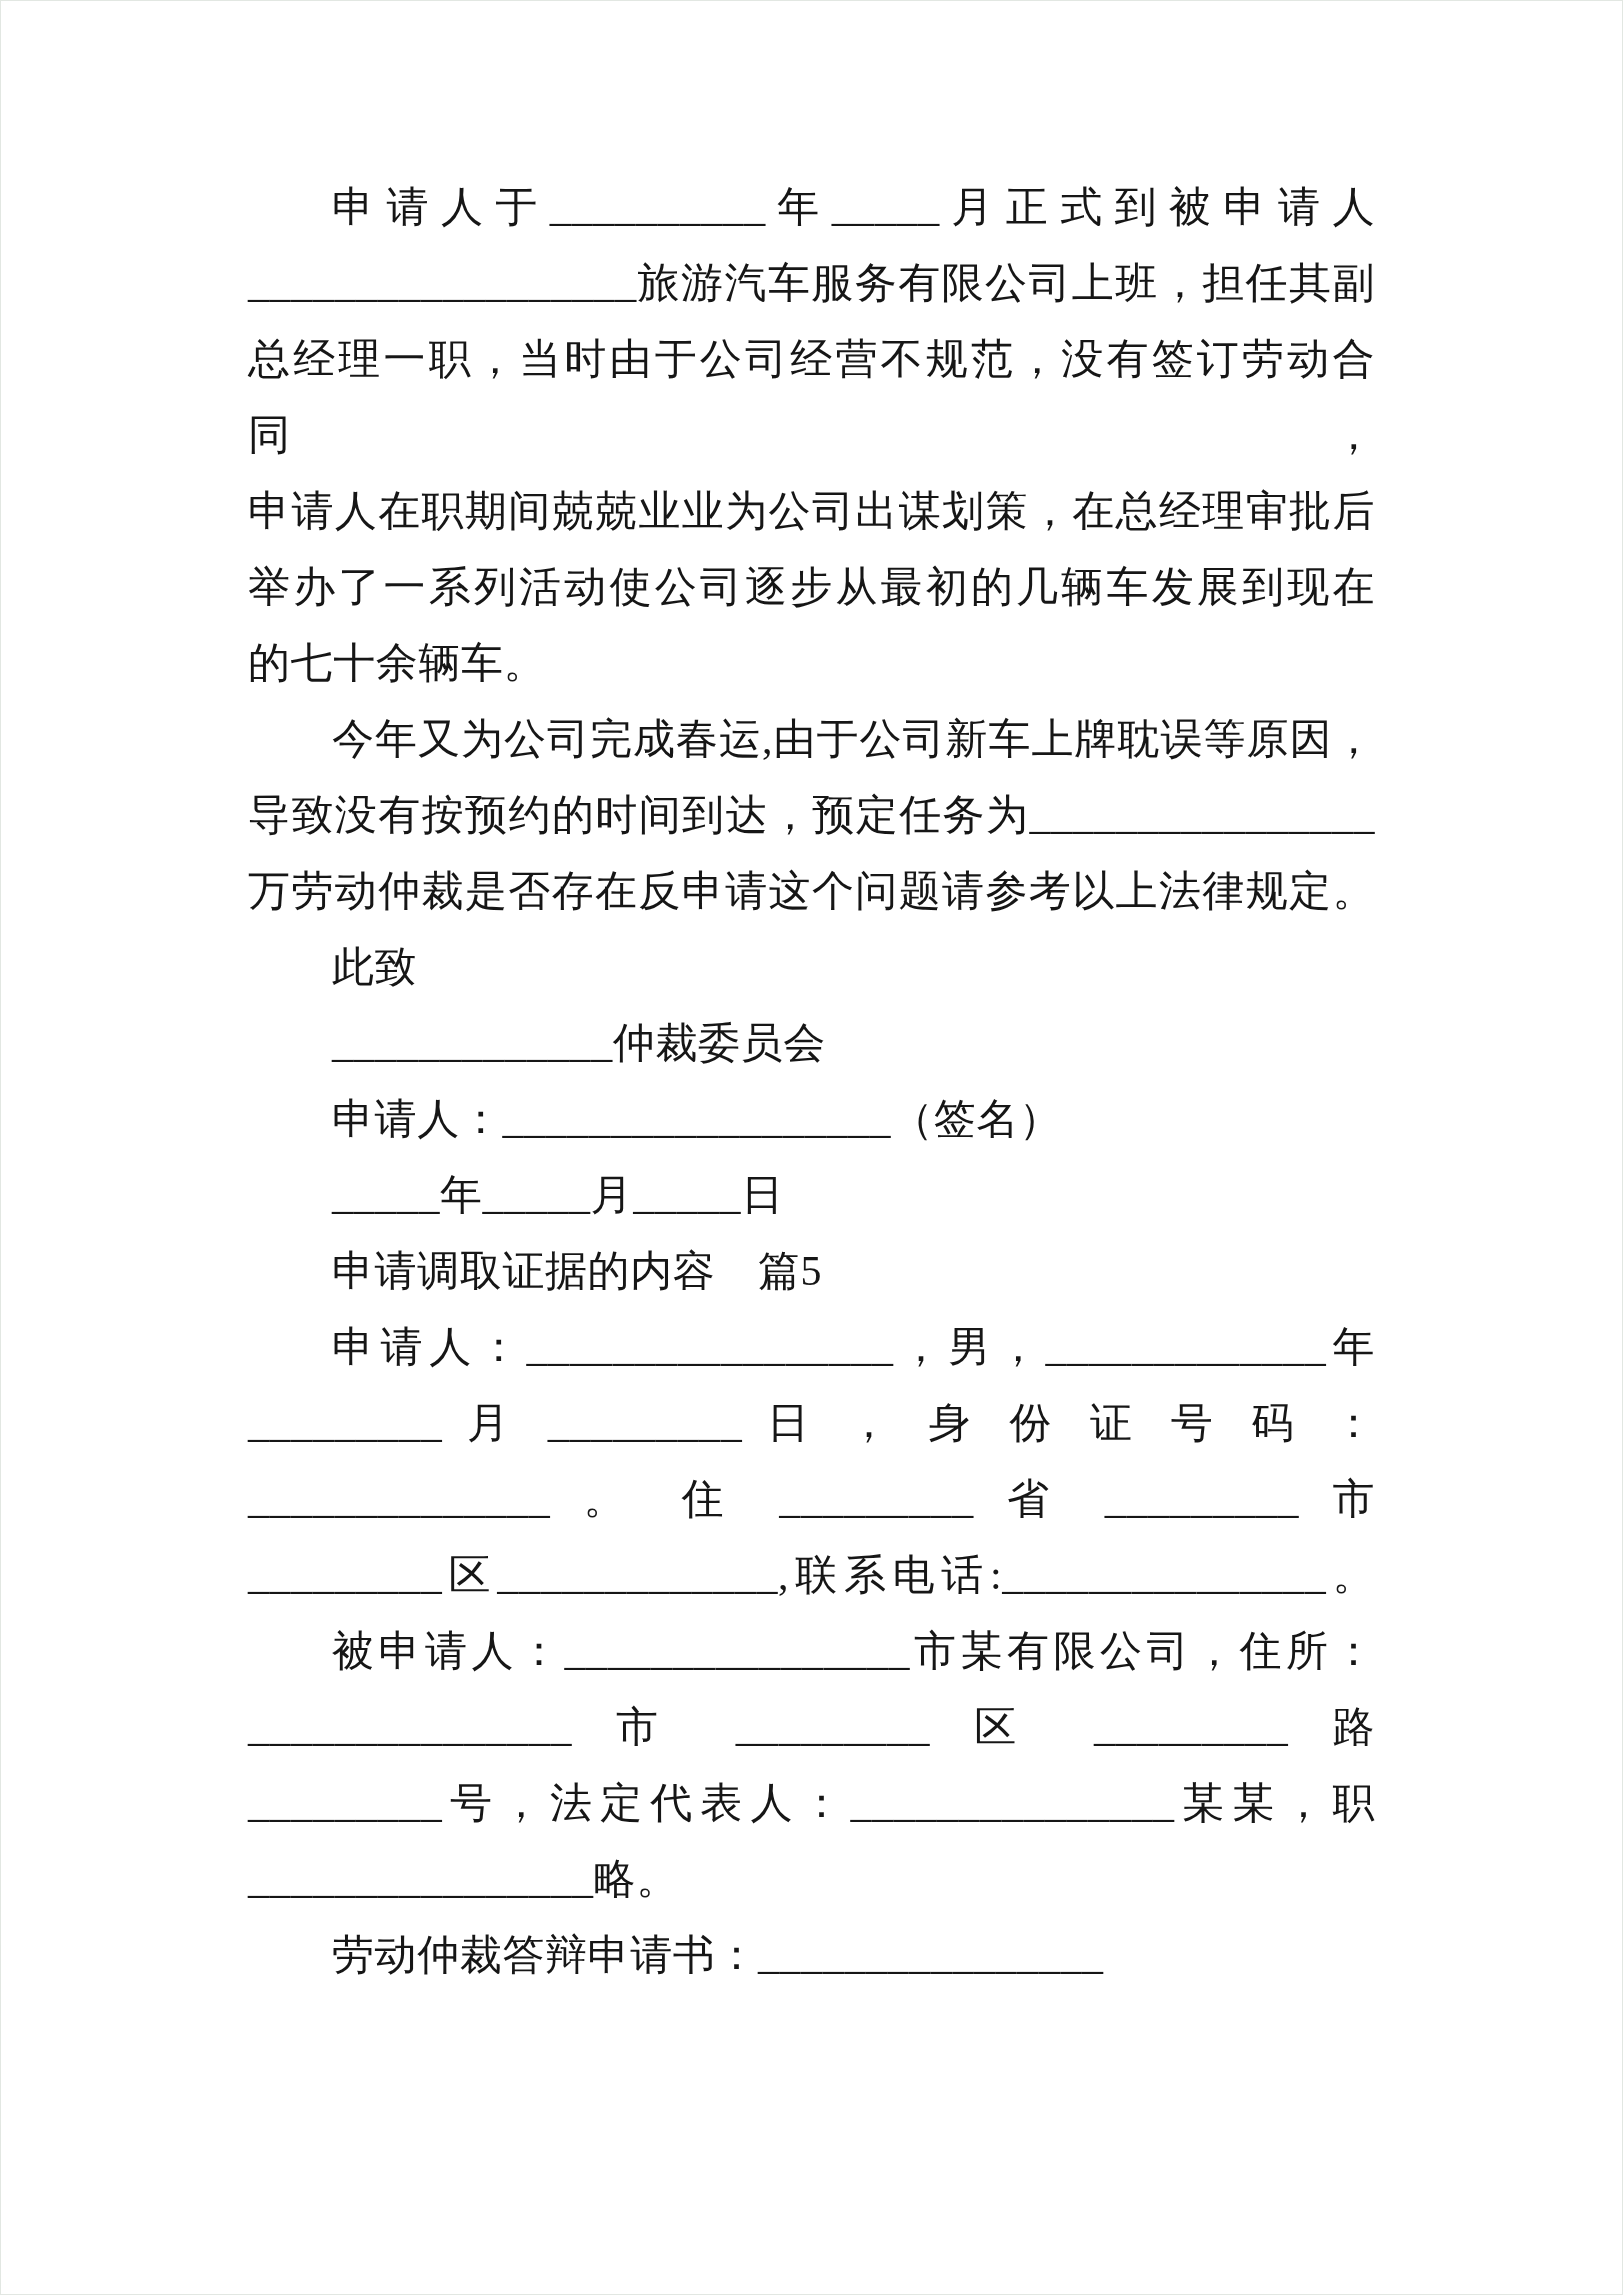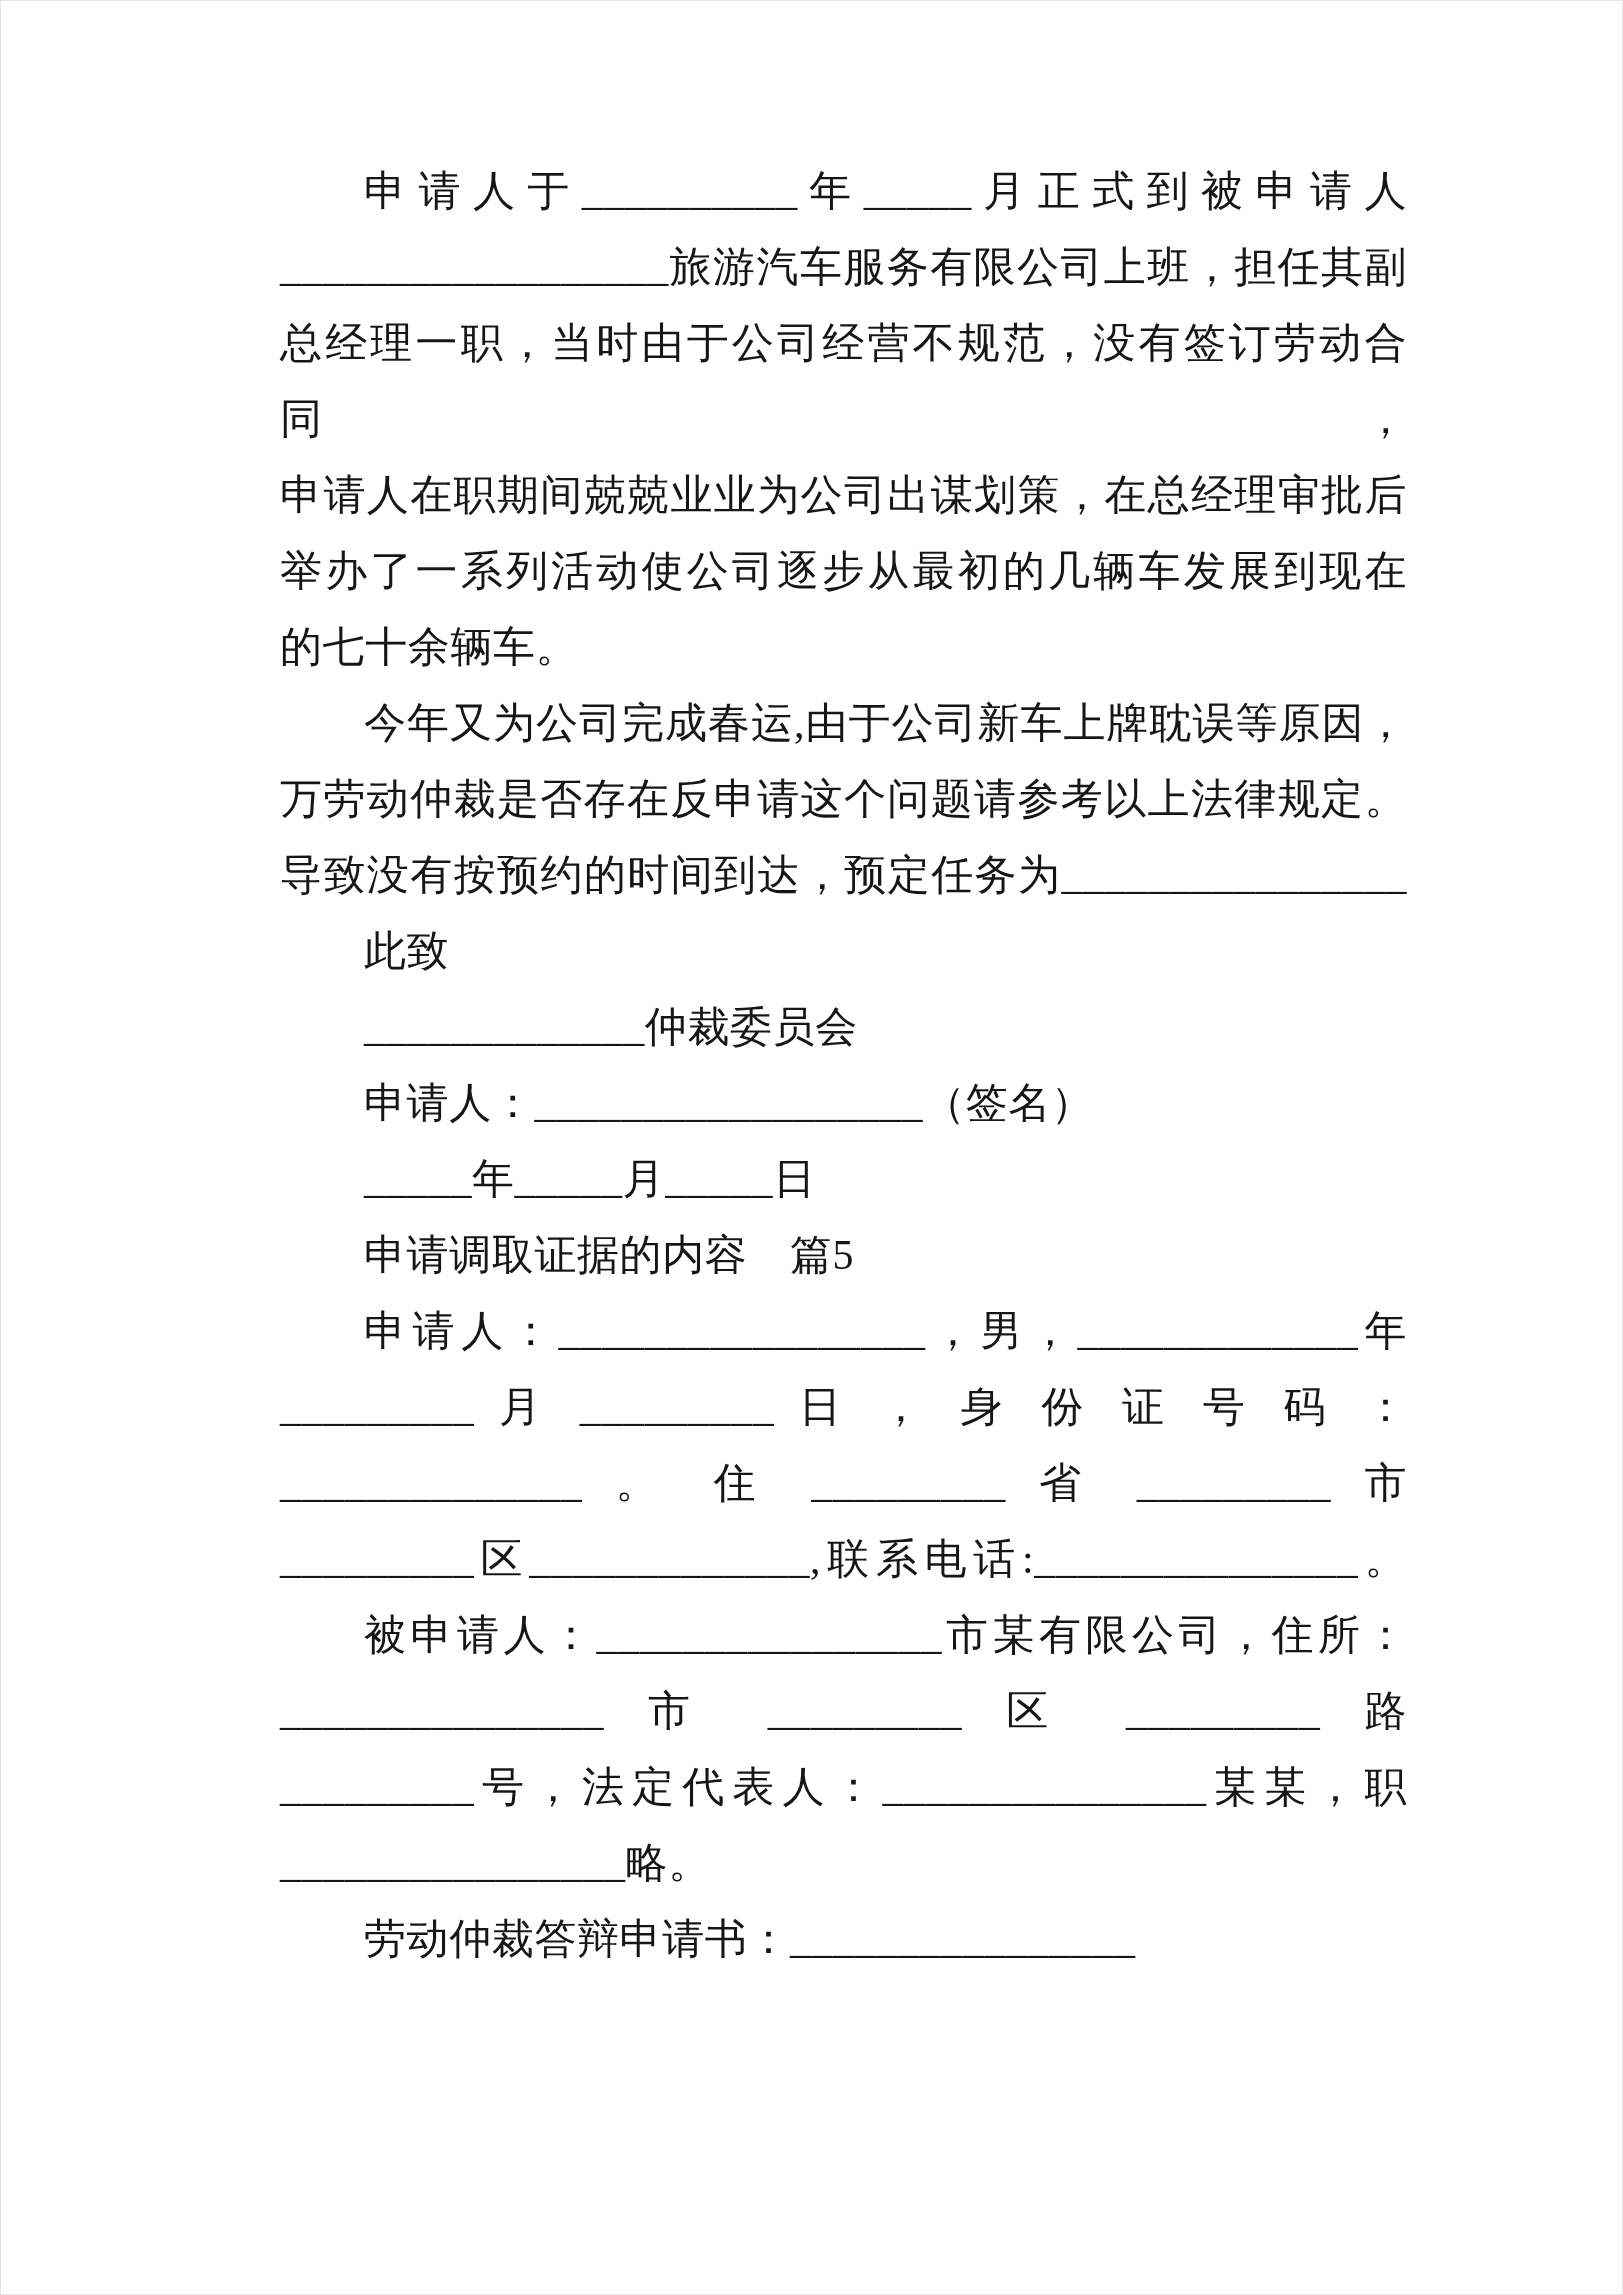--- a/index.html
+++ b/index.html
@@ -13,24 +13,23 @@
     height: 2295px;
     box-sizing: border-box;
     background: #ffffff;
     border: 1.7px solid #e2e7e2;
     font-family: "Liberation Serif", "DejaVu Serif", serif;
     color: #161616;
     overflow: hidden;
   }
   .content {
     position: absolute;
-    top: 152px;
+    top: 168px;
     left: 247px;
     width: 1127px;
-    margin-left: 32px;
   }
   .line {
     font-size: 42px;
     line-height: 76px;
     min-height: 76px;
     white-space: pre-wrap;
     letter-spacing: 0.6px;
   }
   .jfull {
     text-align: justify;
@@ -49,22 +48,22 @@
 
 <div class="page">
   <div class="content">
     <div class="line jfull indent">申 请 人 于 __________ 年 _____ 月 正 式 到 被 申 请 人</div>
     <div class="line jfull">__________________旅游汽车服务有限公司上班，担任其副</div>
     <div class="line jfull">总经理一职，当时由于公司经营不规范，没有签订劳动合同，</div>
     <div class="line jfull">申请人在职期间兢兢业业为公司出谋划策，在总经理审批后</div>
     <div class="line jfull">举办了一系列活动使公司逐步从最初的几辆车发展到现在</div>
     <div class="line plain">的七十余辆车。</div>
     <div class="line jfull indent">今年又为公司完成春运,由于公司新车上牌耽误等原因，</div>
+    <div class="line jfull">导致没有按预约的时间到达，预定任务为________________</div>
     <div class="line jfull">万劳动仲裁是否存在反申请这个问题请参考以上法律规定。</div>
-    <div class="line jfull">导致没有按预约的时间到达，预定任务为________________</div>
     <div class="line plain indent">此致</div>
     <div class="line plain indent">_____________仲裁委员会</div>
     <div class="line plain indent">申请人：__________________（签名）</div>
     <div class="line plain indent">_____年_____月_____日</div>
     <div class="line plain indent">申请调取证据的内容　篇5</div>
     <div class="line jfull indent">申请人：_________________，男，_____________年</div>
     <div class="line jfull">_________ 月 _________ 日 ， 身 份 证 号 码 ：</div>
     <div class="line jfull">______________ 。 住 _________ 省 _________ 市</div>
     <div class="line jfull">_________区_____________,联系电话:_______________。</div>
     <div class="line jfull indent">被申请人：________________市某有限公司，住所：</div>

